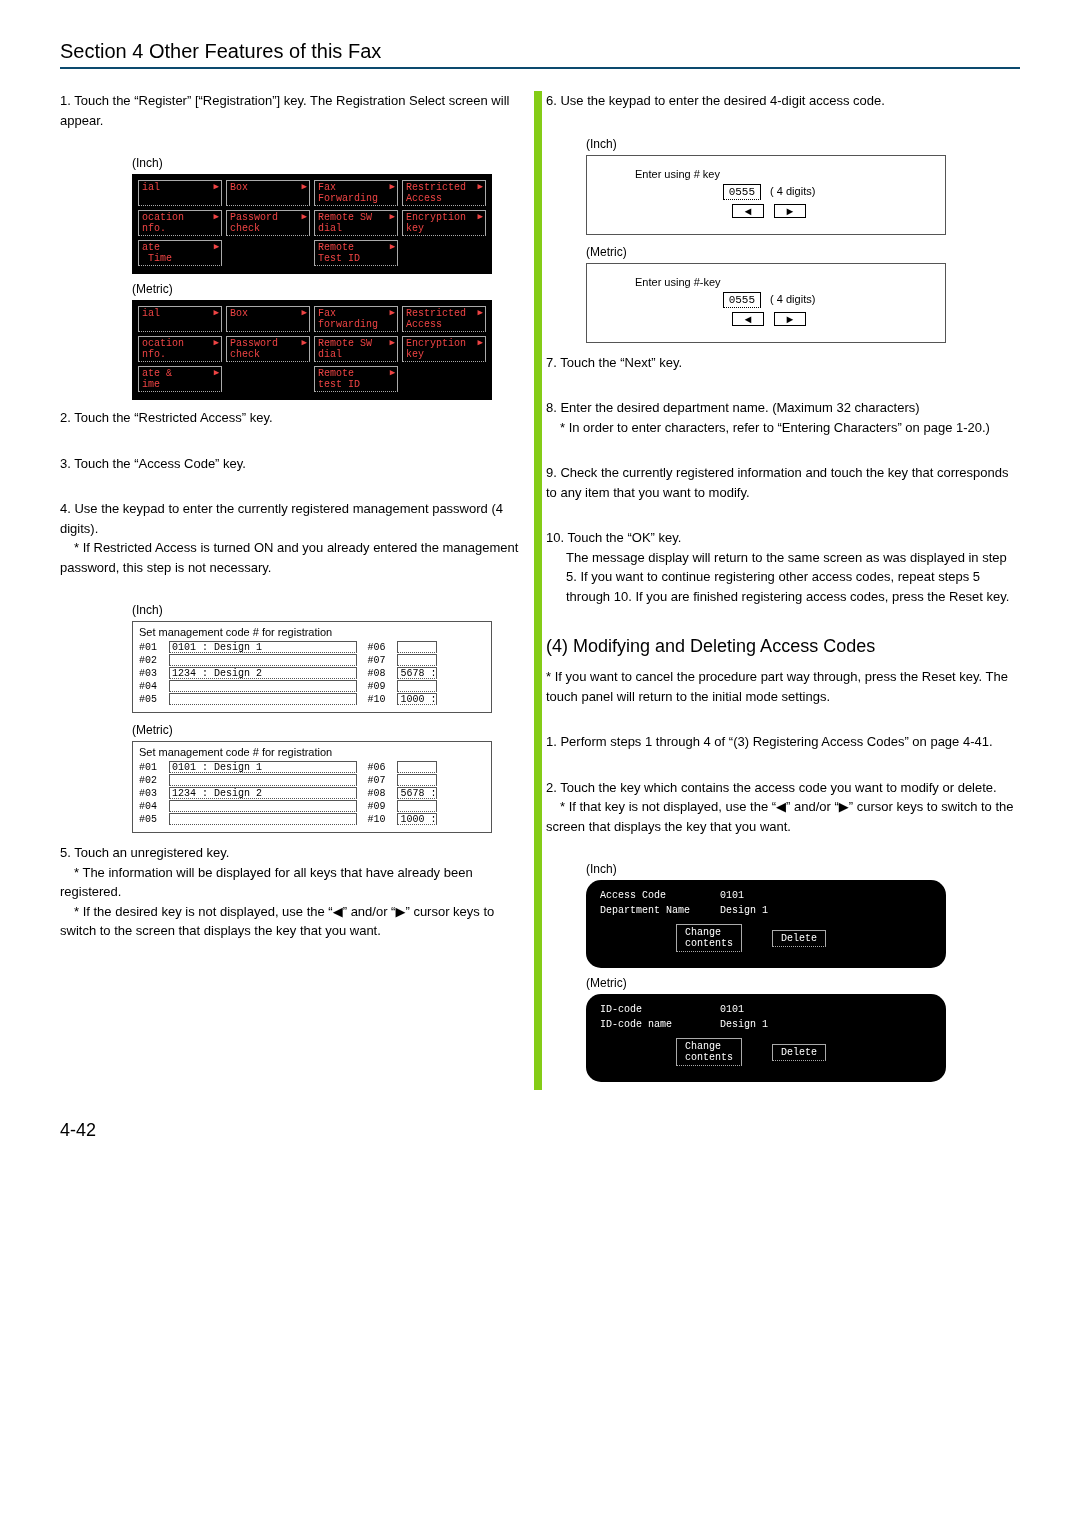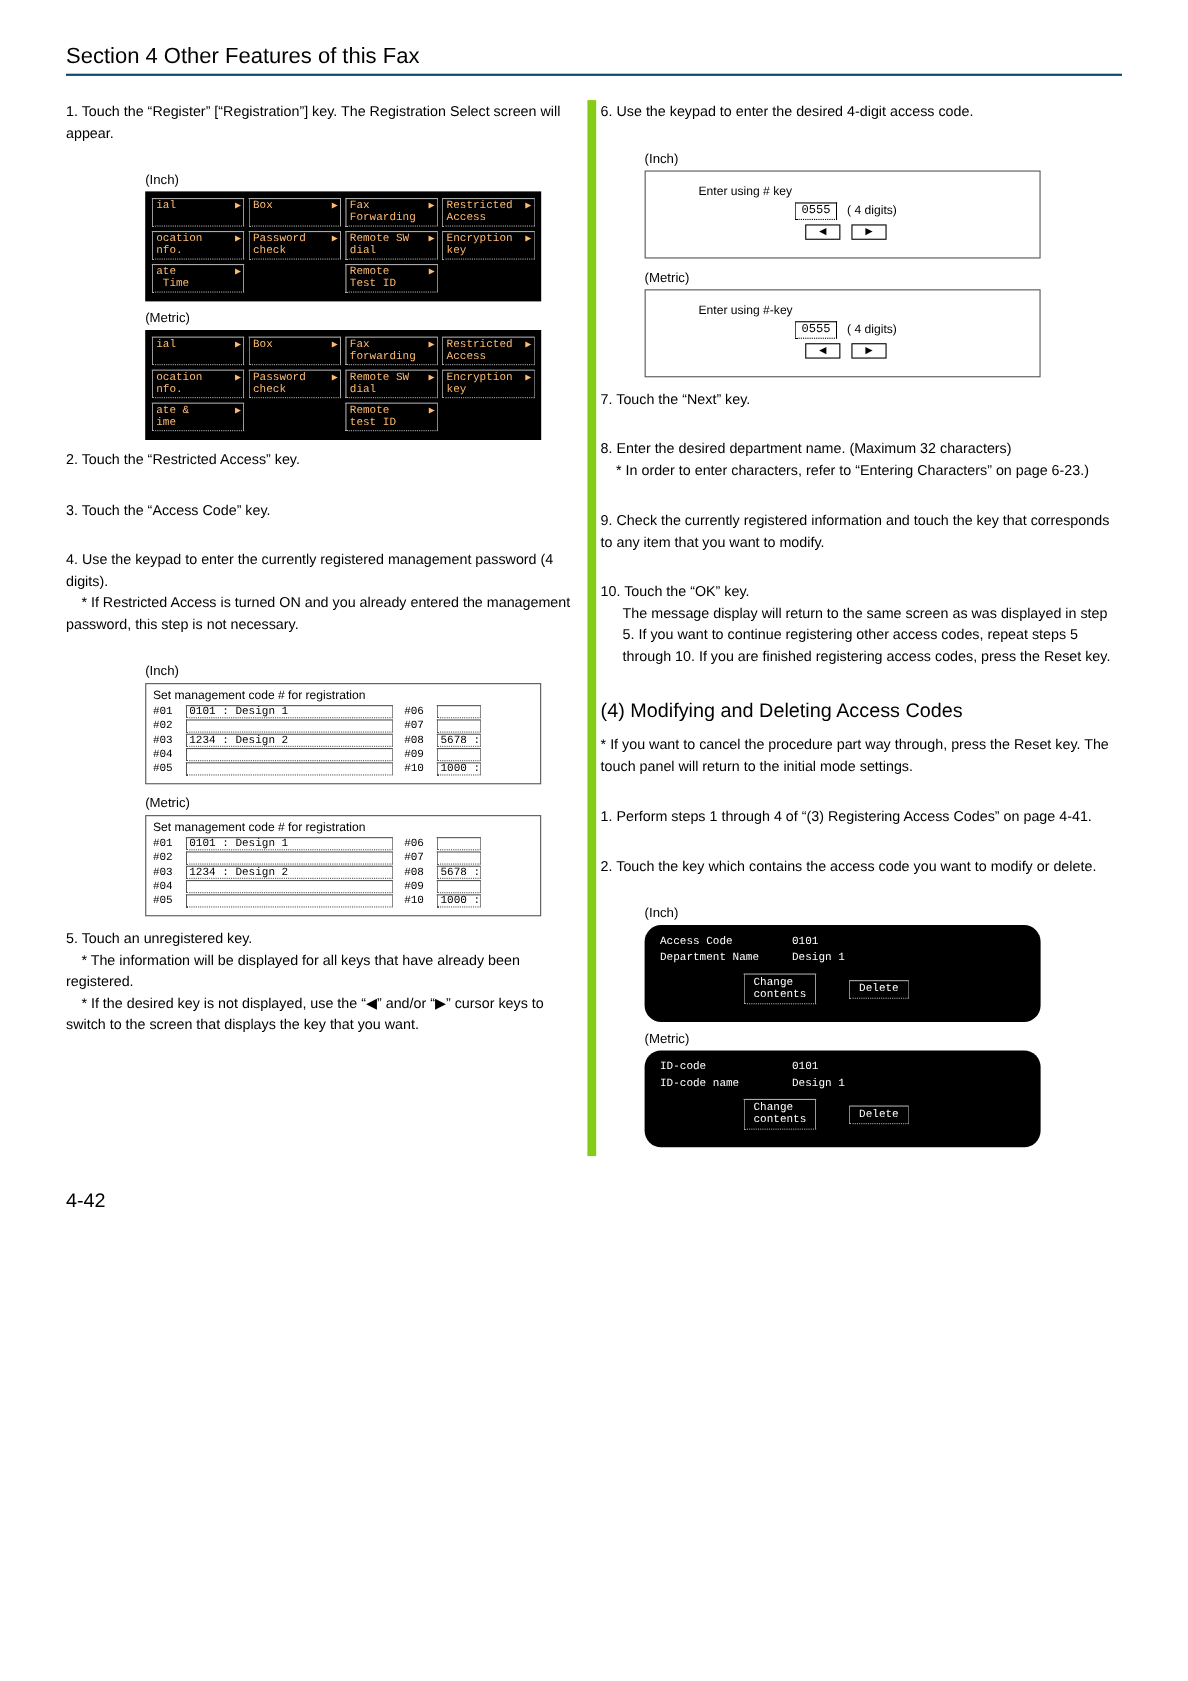--- a/index.html
+++ b/index.html
@@ -35,21 +35,21 @@
   .panel-label {
     font-size: 12px;
     margin: 8px 0 4px 0;
   }
   .indent {
     margin-left: 72px;
   }
   
   .lcd {
     background: #000;
-    color: #fdba74;
+    color: #ef4444;
     padding: 6px 6px 4px 6px;
     width: 360px;
     margin-bottom: 8px;
   }
   .lcd-grid {
     display: flex;
     gap: 4px;
     margin-bottom: 4px;
   }
   .lcd-btn {
@@ -377,34 +377,35 @@
         <div class="rbox-row">
           <span class="arrowbtn">◄</span>
           <span class="arrowbtn">►</span>
         </div>
       </div>
     </div>
 
     <p class="step">7. Touch the “Next” key.</p>
     <p class="step">
       <span>8. Enter the desired department name. (Maximum 32 characters)</span><br>
-      <span class="step-sub">* In order to enter characters, refer to “Entering Characters” on page 6-23.)</span>
+      <span class="step-sub">* In order to enter characters, refer to “Entering Characters” on page 1-20.)</span>
     </p>
     <p class="step">9. Check the currently registered information and touch the key that corresponds to any item that you want to modify.</p>
     <p class="step">
       <span>10. Touch the “OK” key.</span><br>
       <span style="margin-left:20px; display:inline-block;">The message display will return to the same screen as was displayed in step 5. If you want to continue registering other access codes, repeat steps 5 through 10. If you are finished registering access codes, press the Reset key.</span>
     </p>
 
     <div class="h2">(4) Modifying and Deleting Access Codes</div>
     <p class="step">* If you want to cancel the procedure part way through, press the Reset key. The touch panel will return to the initial mode settings.</p>
 
     <p class="step">1. Perform steps 1 through 4 of “(3) Registering Access Codes” on page 4-41.</p>
     <p class="step">
       <span>2. Touch the key which contains the access code you want to modify or delete.</span><br>
+      <span class="step-sub">* If that key is not displayed, use the “◀” and/or “▶” cursor keys to switch to the screen that displays the key that you want.</span>
     </p>
 
     <div style="margin-left:40px;">
       <div class="panel-label">(Inch)</div>
       <div class="dpanel">
         <div class="dp-row">
             <span class="dp-l">Access Code</span>
             <span class="dp-v">0101</span>
           </div>
         <div class="dp-row">

